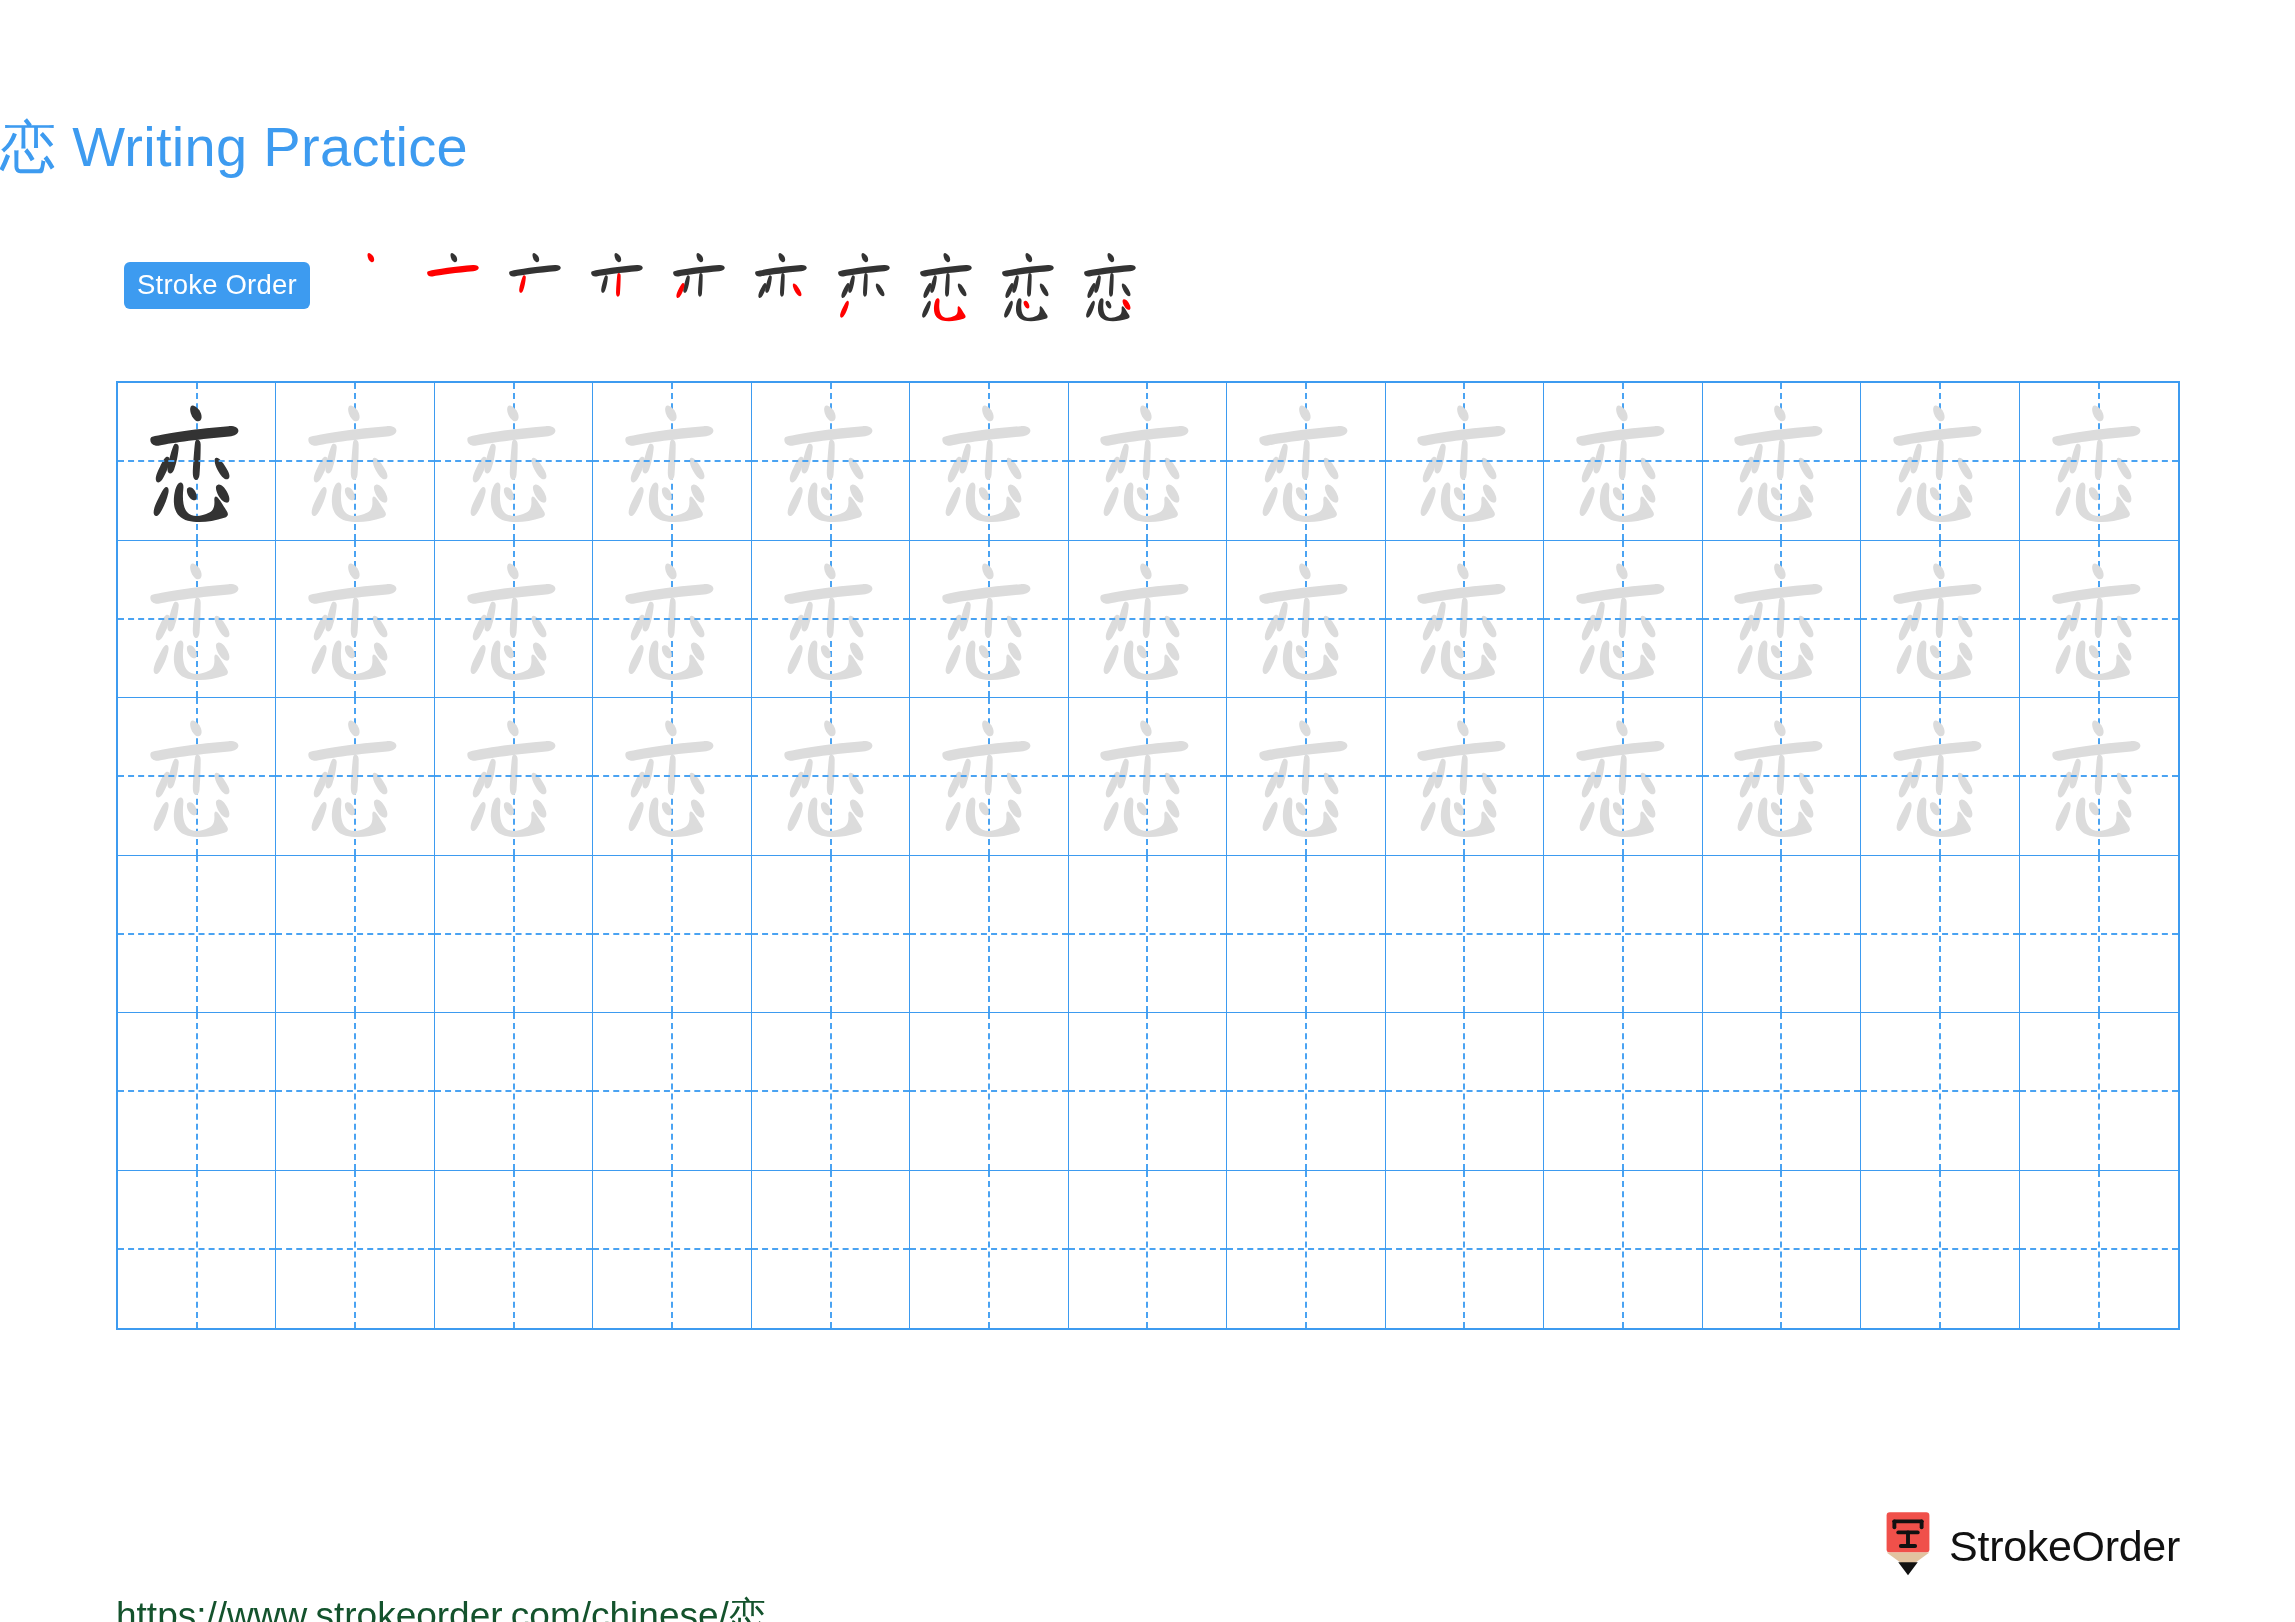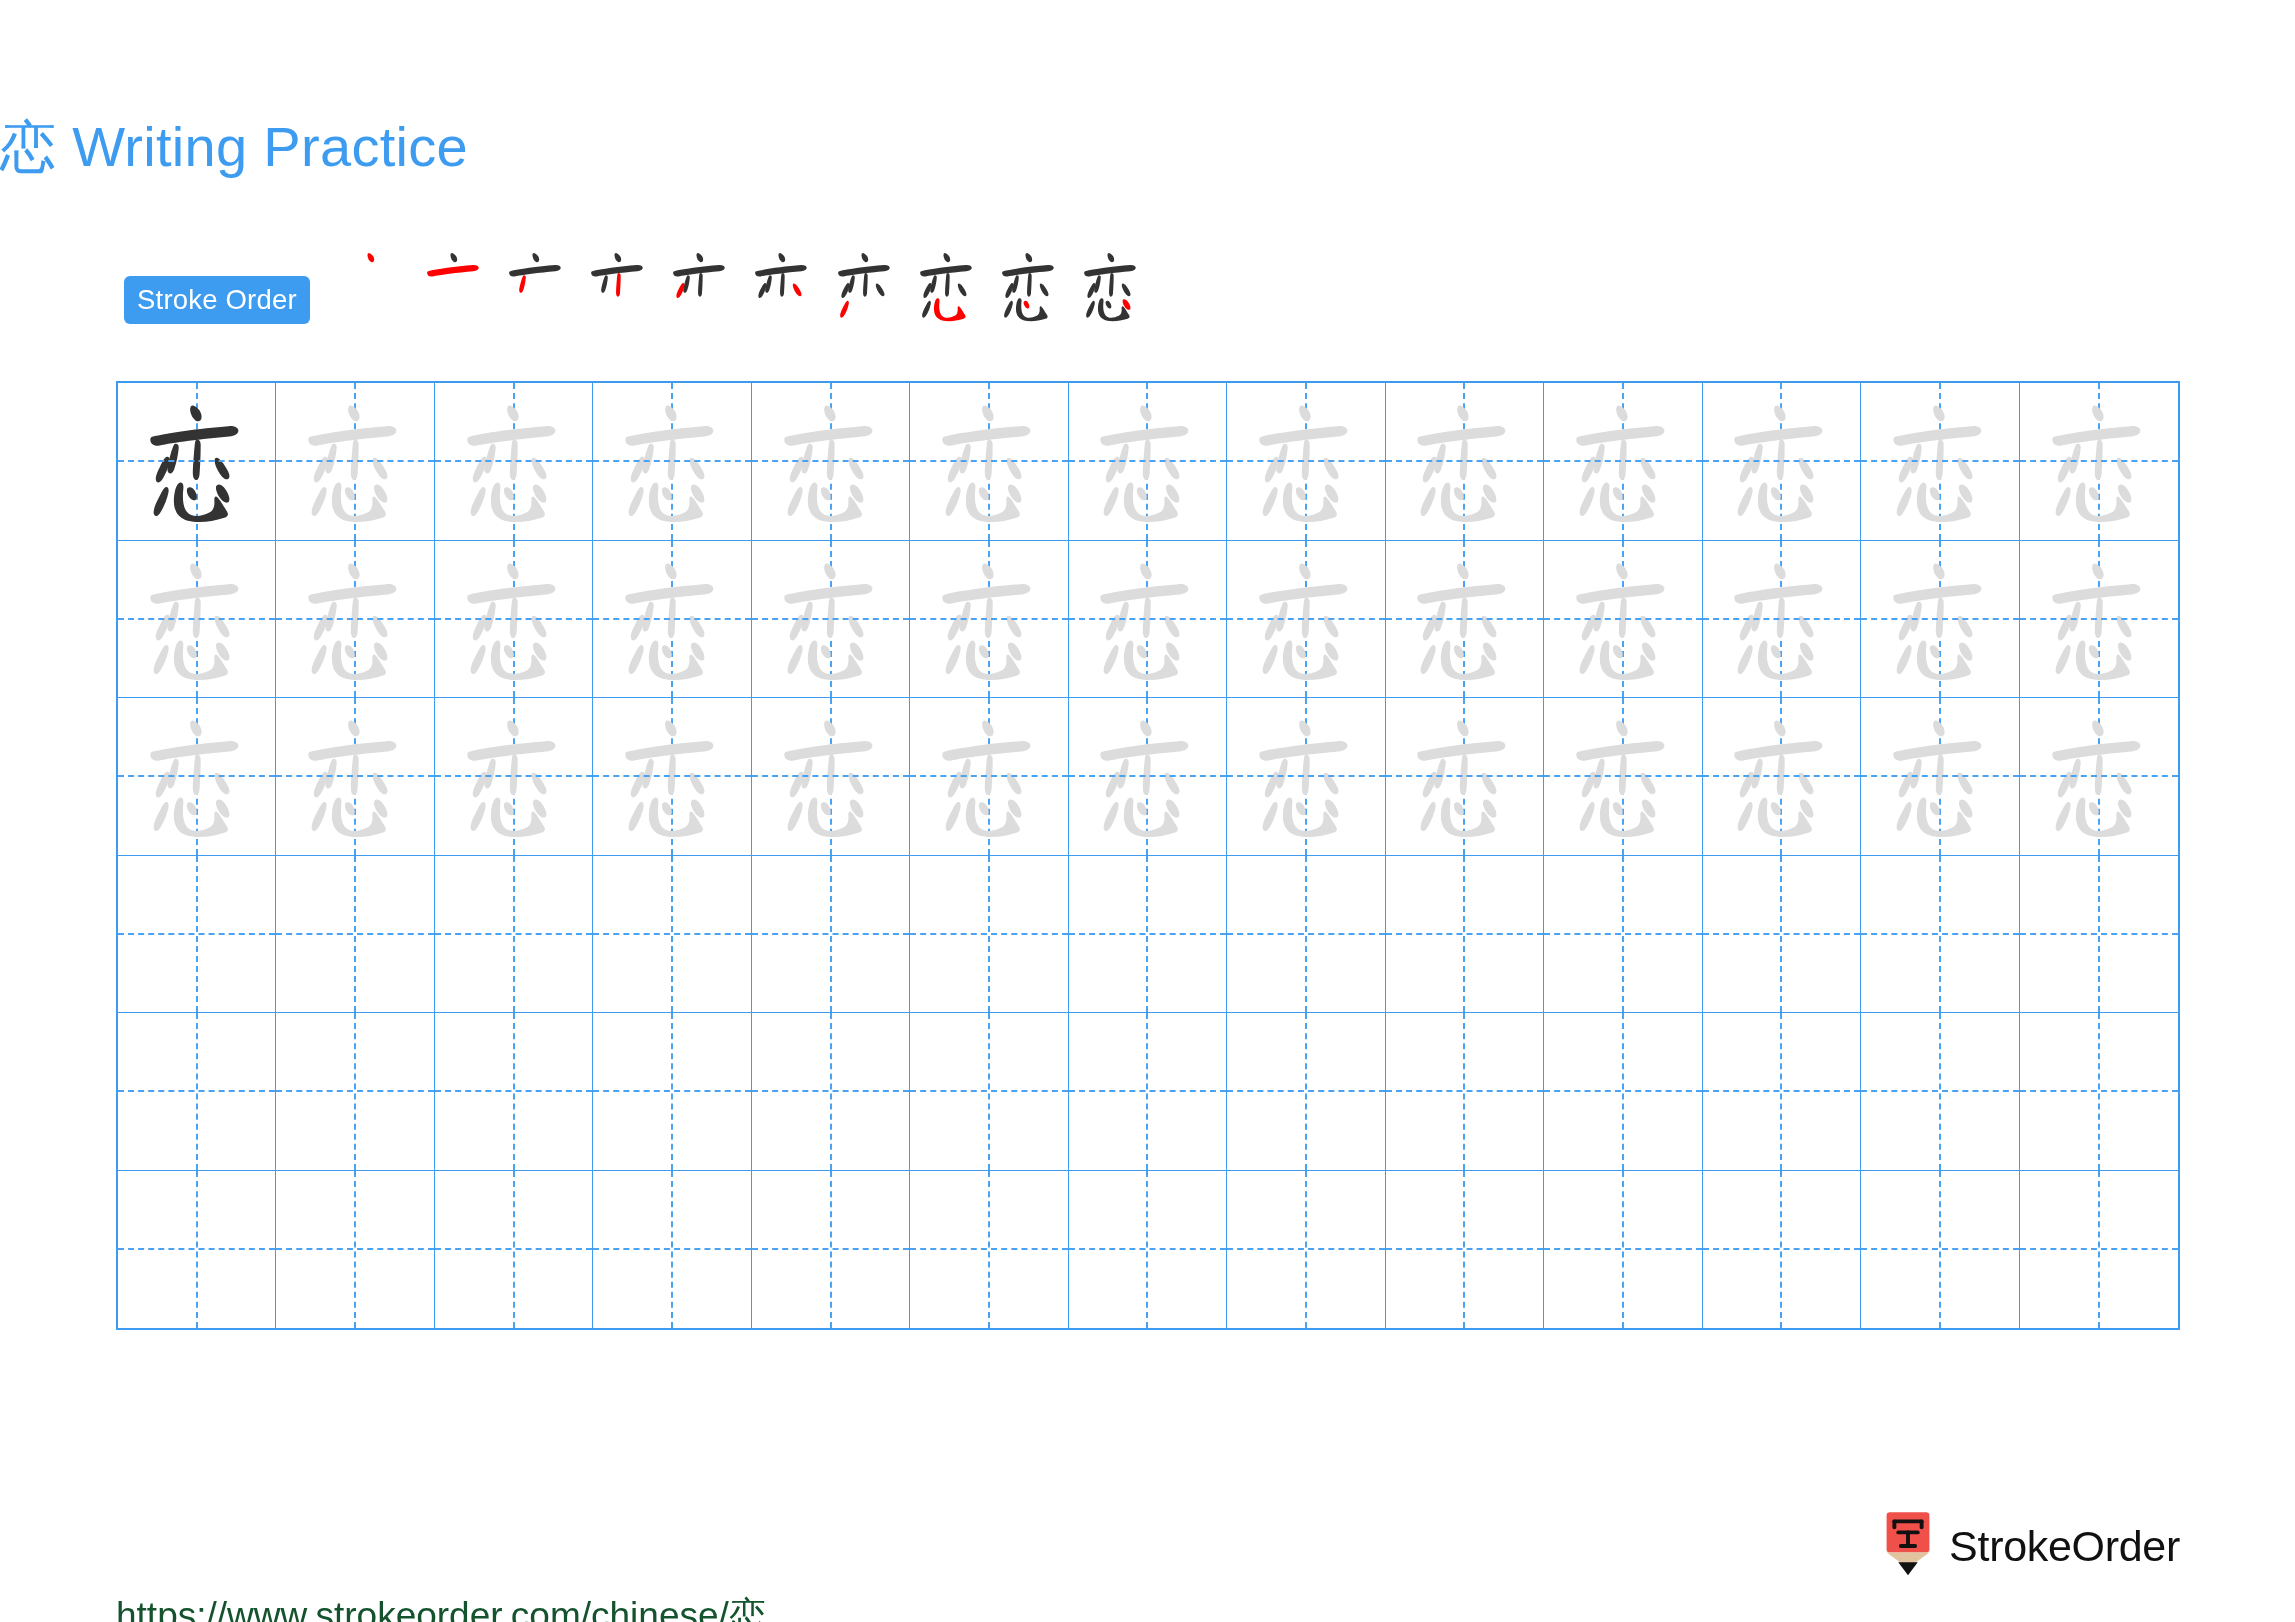--- a/index.html
+++ b/index.html
@@ -22,21 +22,21 @@
     white-space:nowrap;
   }
   .title .hanzi{font-family:"DejaVu Sans","Liberation Sans",sans-serif;}
 
   
   .stroke-order-row{
     position:absolute;
     top:247px;left:116px;
     height:77px;
     display:flex;
-    align-items:flex-end;
+    align-items:center;
     padding-left:8px;
   }
   .so-badge{
     background:#3d9bf0;
     color:#ffffff;
     font-size:27.5px;
     line-height:1;
     padding:9.2px 13px 11px 13px;
     border-radius:5.9px;
     white-space:nowrap;

